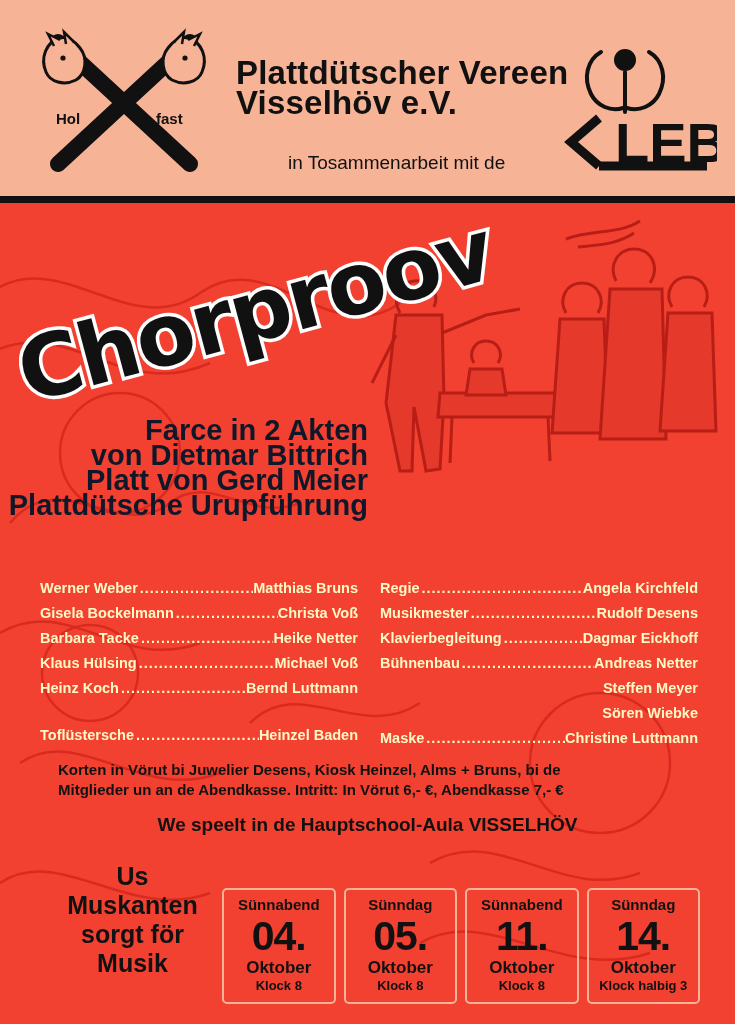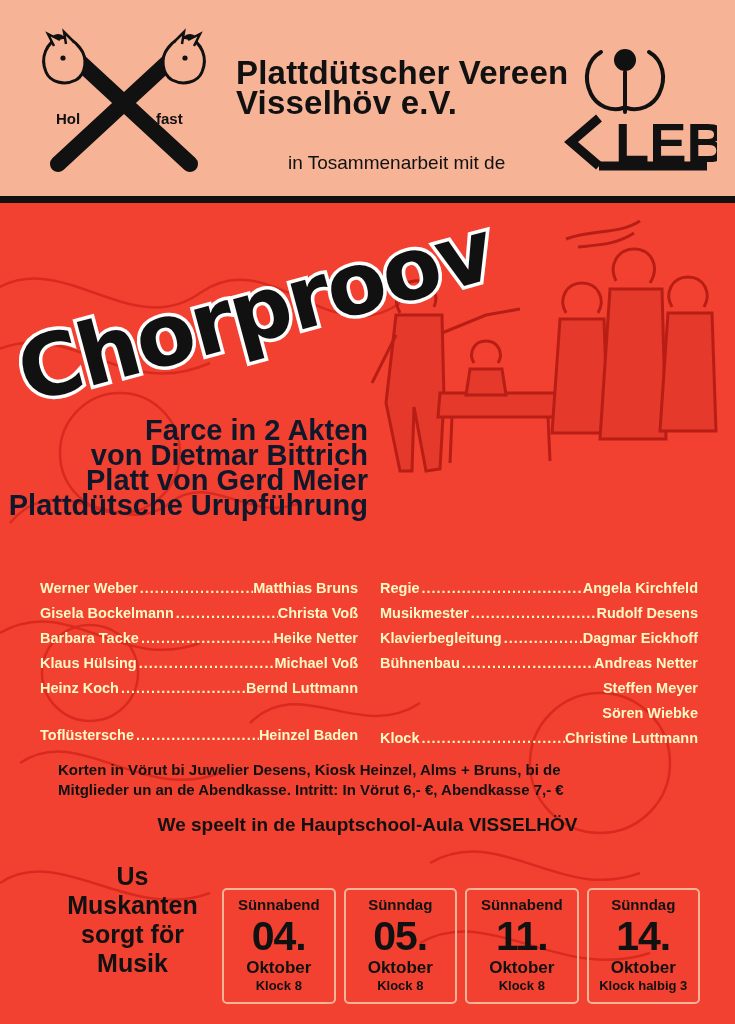--- a/index.html
+++ b/index.html
@@ -395,21 +395,21 @@
           <span class="cast-dots">..................................</span>
           <span class="cast-name">Andreas Netter</span>
         </div>
         <div class="cast-row right-only">
           <span class="cast-name">Steffen Meyer</span>
         </div>
         <div class="cast-row right-only">
           <span class="cast-name">Sören Wiebke</span>
         </div>
         <div class="cast-row">
-          <span class="cast-role">Klock</span>
+          <span class="cast-role">Maske</span>
           <span class="cast-dots">..................................</span>
           <span class="cast-name">Christine Luttmann</span>
         </div>
       </div>
 
     </div>
   </div>
 
   <div class="tickets">
     <div>Korten in Vörut bi Juwelier Desens, Kiosk Heinzel, Alms + Bruns, bi de</div>

